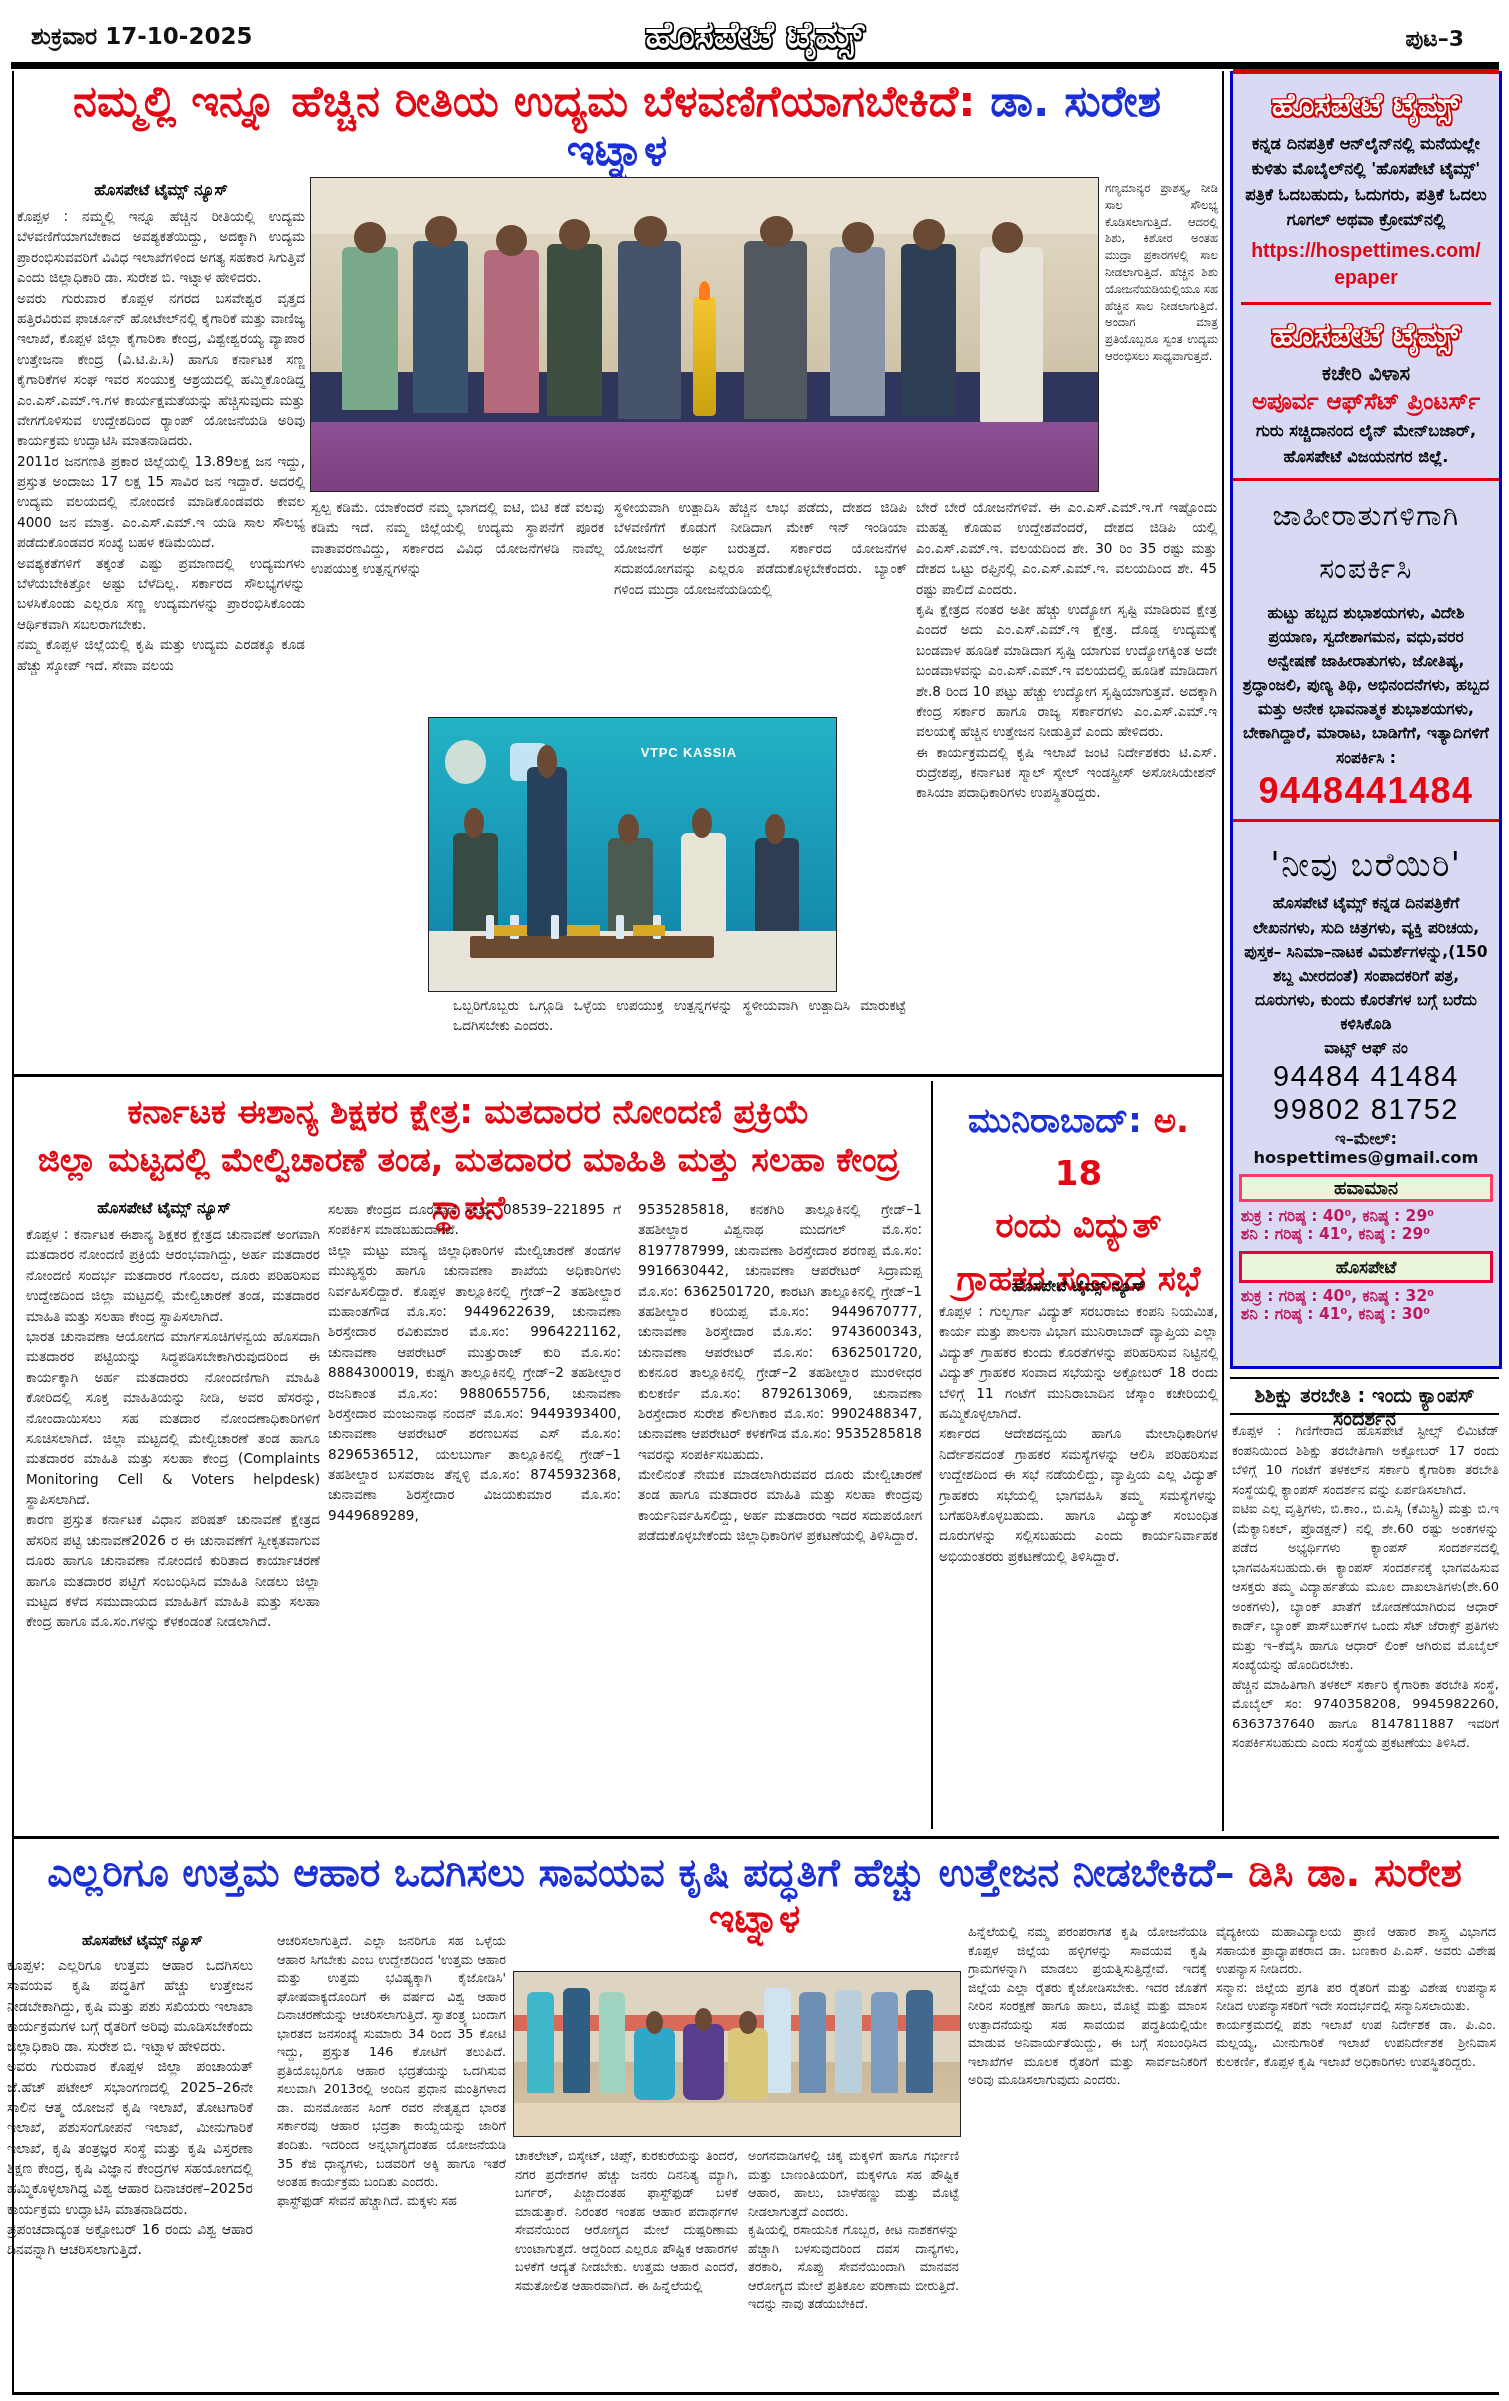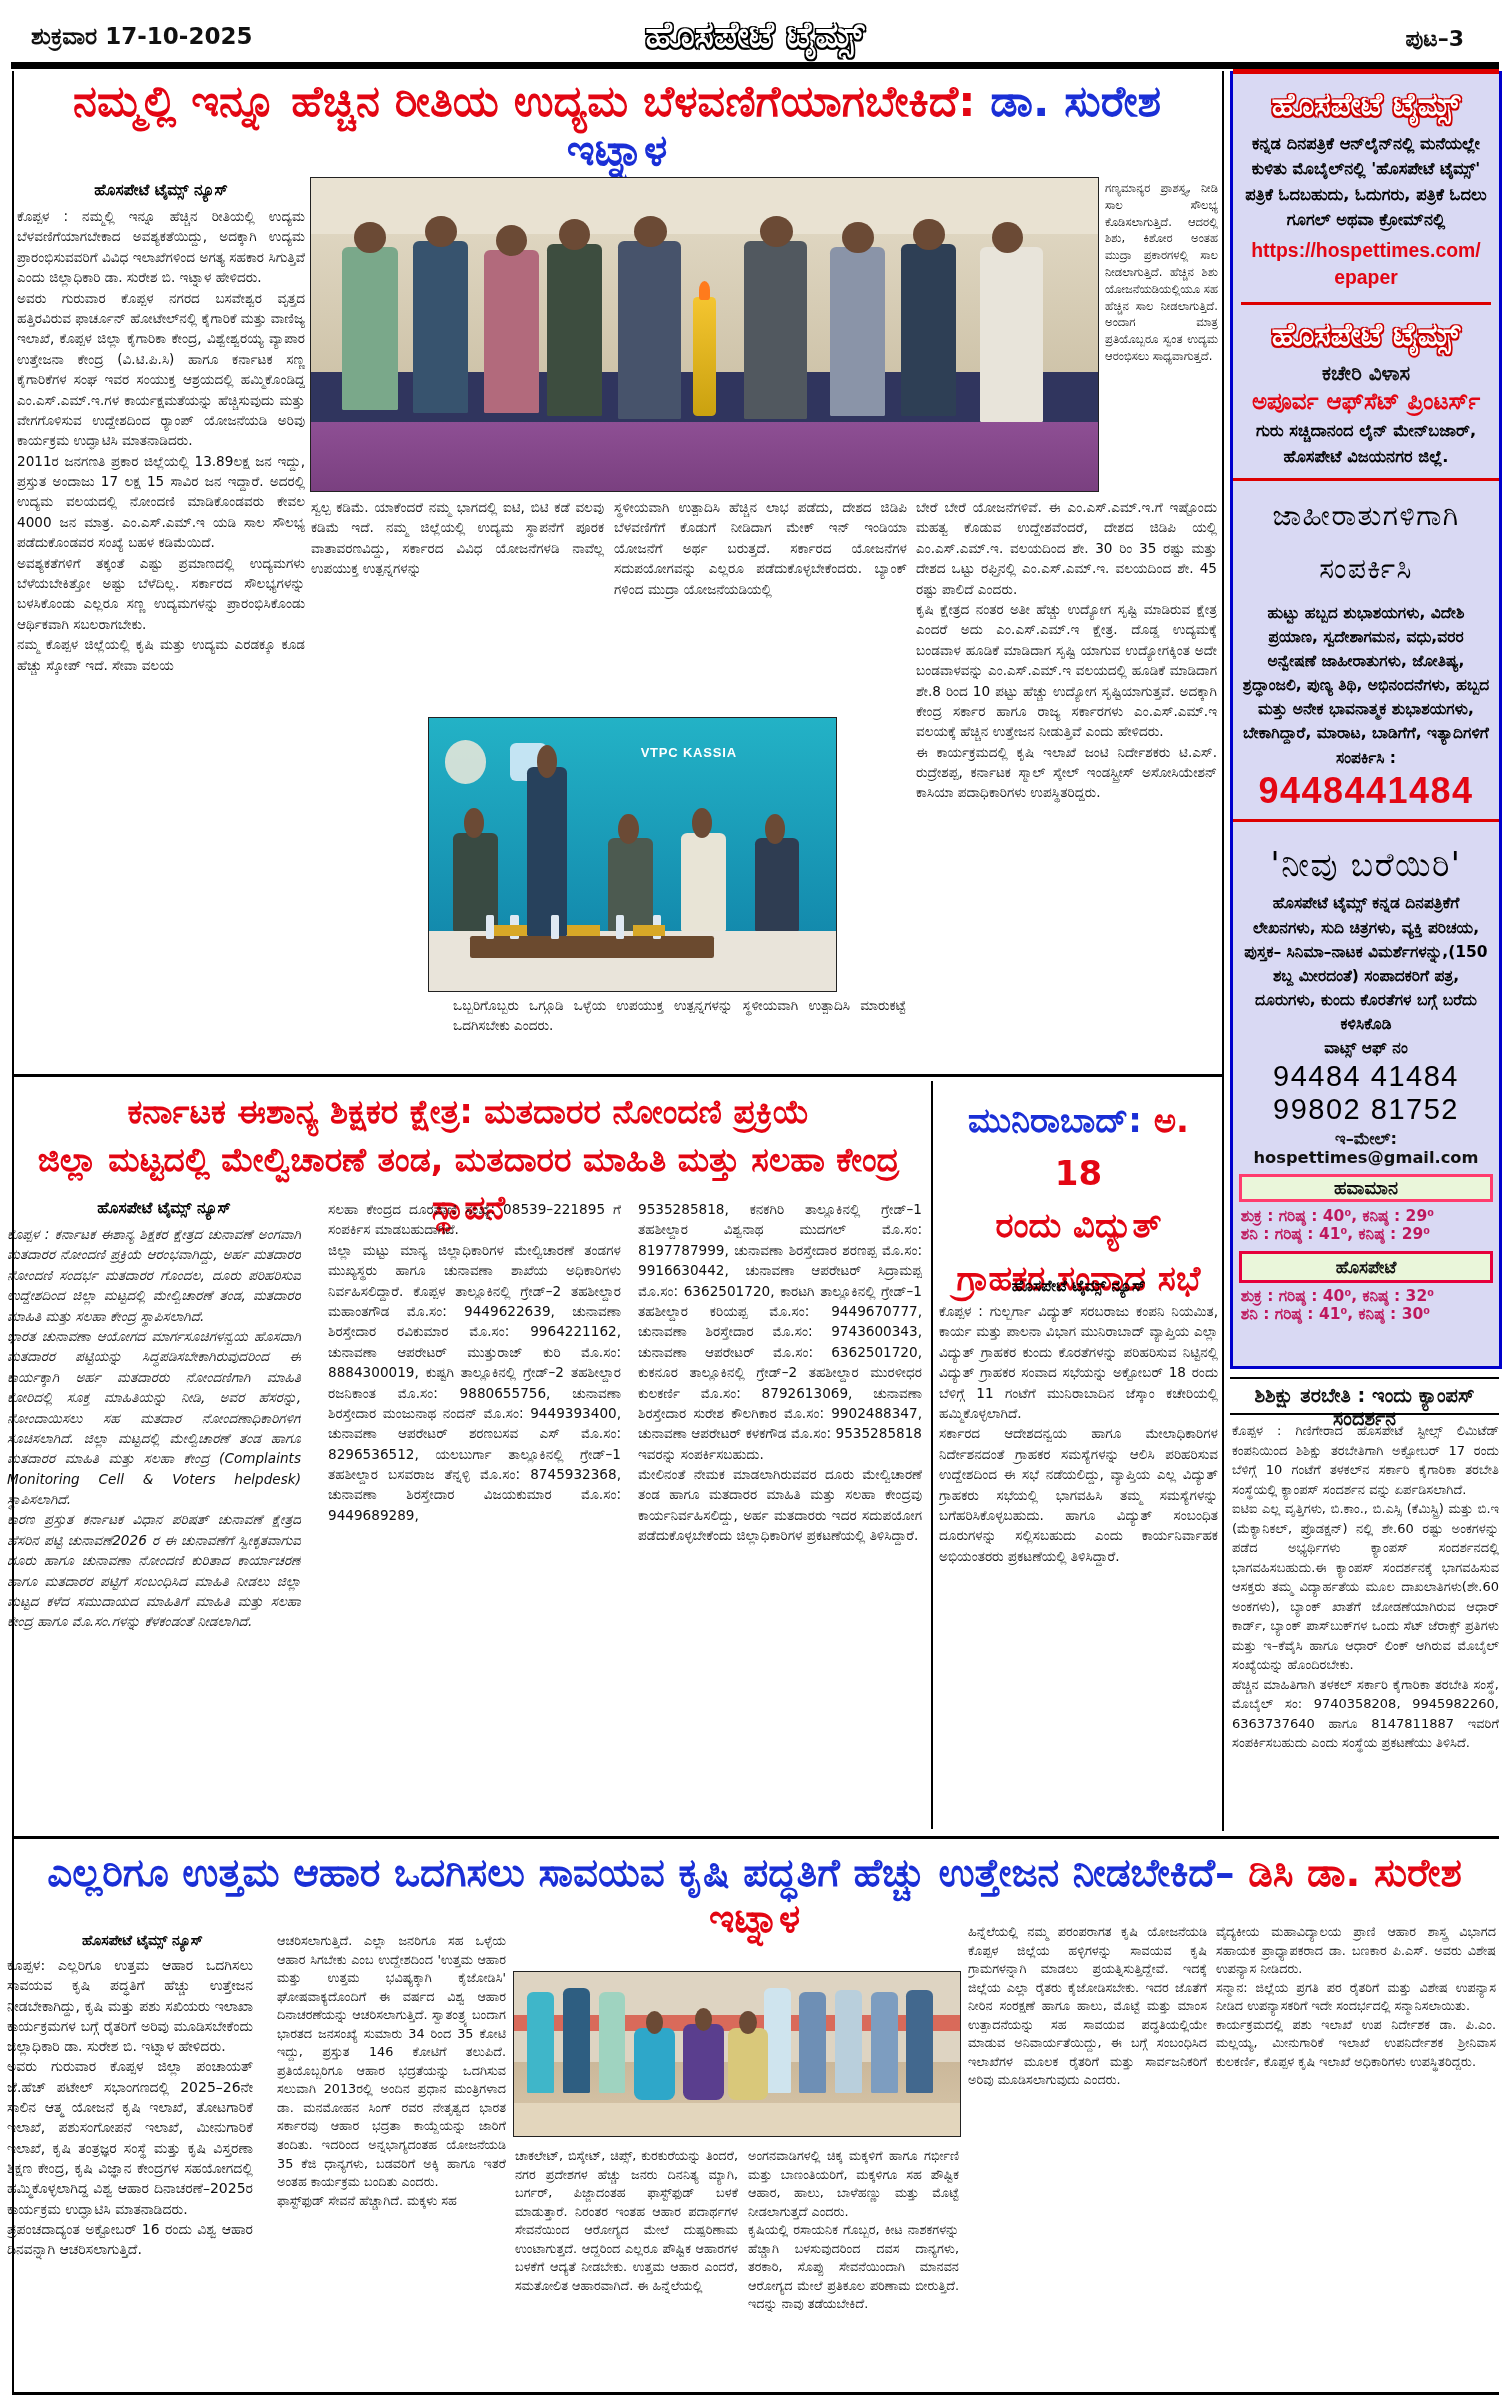--- a/index.html
+++ b/index.html
@@ -174,21 +174,21 @@
 ಹೆಚ್ಚಿನ ಮಾಹಿತಿಗಾಗಿ ತಳಕಲ್ ಸರ್ಕಾರಿ ಕೈಗಾರಿಕಾ ತರಬೇತಿ ಸಂಸ್ಥೆ, ಮೊಬೈಲ್ ಸಂ: 9740358208, 9945982260, 6363737640 ಹಾಗೂ 8147811887 ಇವರಿಗೆ ಸಂಪರ್ಕಿಸಬಹುದು ಎಂದು ಸಂಸ್ಥೆಯ ಪ್ರಕಟಣೆಯು ತಿಳಿಸಿದೆ.</div>
 
   <div class="abs rule-h" style="left:12.4px;top:1074px;width:1210px;height:3.1px;"></div>
 
   <div class="abs kn headline-mid hl-red" style="left:23px;top:1088px;width:891px;">
     <div>ಕರ್ನಾಟಕ ಈಶಾನ್ಯ ಶಿಕ್ಷಕರ ಕ್ಷೇತ್ರ: ಮತದಾರರ ನೋಂದಣಿ ಪ್ರಕ್ರಿಯೆ</div>
     <div>ಜಿಲ್ಲಾ ಮಟ್ಟದಲ್ಲಿ ಮೇಲ್ವಿಚಾರಣೆ ತಂಡ, ಮತದಾರರ ಮಾಹಿತಿ ಮತ್ತು ಸಲಹಾ ಕೇಂದ್ರ ಸ್ಥಾಪನೆ</div>
   </div>
 
   <div class="abs kn byline" style="left:17px;top:1199px;width:294px;">ಹೊಸಪೇಟೆ ಟೈಮ್ಸ್ ನ್ಯೂಸ್</div>
-  <div class="abs kn body-text" style="left:7px;top:1224px;width:294px;height:606px;overflow:hidden;font-style:italic;">ಕೊಪ್ಪಳ : ಕರ್ನಾಟಕ ಈಶಾನ್ಯ ಶಿಕ್ಷಕರ ಕ್ಷೇತ್ರದ ಚುನಾವಣೆ ಅಂಗವಾಗಿ ಮತದಾರರ ನೋಂದಣಿ ಪ್ರಕ್ರಿಯೆ ಆರಂಭವಾಗಿದ್ದು, ಅರ್ಹ ಮತದಾರರ ನೋಂದಣಿ ಸಂದರ್ಭ ಮತದಾರರ ಗೊಂದಲ, ದೂರು ಪರಿಹರಿಸುವ ಉದ್ದೇಶದಿಂದ ಜಿಲ್ಲಾ ಮಟ್ಟದಲ್ಲಿ ಮೇಲ್ವಿಚಾರಣೆ ತಂಡ, ಮತದಾರರ ಮಾಹಿತಿ ಮತ್ತು ಸಲಹಾ ಕೇಂದ್ರ ಸ್ಥಾಪಿಸಲಾಗಿದೆ.
+  <div class="abs kn body-text" style="left:26px;top:1224px;width:294px;height:606px;overflow:hidden;">ಕೊಪ್ಪಳ : ಕರ್ನಾಟಕ ಈಶಾನ್ಯ ಶಿಕ್ಷಕರ ಕ್ಷೇತ್ರದ ಚುನಾವಣೆ ಅಂಗವಾಗಿ ಮತದಾರರ ನೋಂದಣಿ ಪ್ರಕ್ರಿಯೆ ಆರಂಭವಾಗಿದ್ದು, ಅರ್ಹ ಮತದಾರರ ನೋಂದಣಿ ಸಂದರ್ಭ ಮತದಾರರ ಗೊಂದಲ, ದೂರು ಪರಿಹರಿಸುವ ಉದ್ದೇಶದಿಂದ ಜಿಲ್ಲಾ ಮಟ್ಟದಲ್ಲಿ ಮೇಲ್ವಿಚಾರಣೆ ತಂಡ, ಮತದಾರರ ಮಾಹಿತಿ ಮತ್ತು ಸಲಹಾ ಕೇಂದ್ರ ಸ್ಥಾಪಿಸಲಾಗಿದೆ.
 ಭಾರತ ಚುನಾವಣಾ ಆಯೋಗದ ಮಾರ್ಗಸೂಚಿಗಳನ್ವಯ ಹೊಸದಾಗಿ ಮತದಾರರ ಪಟ್ಟಿಯನ್ನು ಸಿದ್ಧಪಡಿಸಬೇಕಾಗಿರುವುದರಿಂದ ಈ ಕಾರ್ಯಕ್ಕಾಗಿ ಅರ್ಹ ಮತದಾರರು ನೋಂದಣಿಗಾಗಿ ಮಾಹಿತಿ ಕೋರಿದಲ್ಲಿ ಸೂಕ್ತ ಮಾಹಿತಿಯನ್ನು ನೀಡಿ, ಅವರ ಹೆಸರನ್ನು, ನೋಂದಾಯಿಸಲು ಸಹ ಮತದಾರ ನೋಂದಣಾಧಿಕಾರಿಗಳಿಗೆ ಸೂಚಿಸಲಾಗಿದೆ. ಜಿಲ್ಲಾ ಮಟ್ಟದಲ್ಲಿ ಮೇಲ್ವಿಚಾರಣೆ ತಂಡ ಹಾಗೂ ಮತದಾರರ ಮಾಹಿತಿ ಮತ್ತು ಸಲಹಾ ಕೇಂದ್ರ (Complaints Monitoring Cell &amp; Voters helpdesk) ಸ್ಥಾಪಿಸಲಾಗಿದೆ.
 ಕಾರಣ ಪ್ರಸ್ತುತ ಕರ್ನಾಟಕ ವಿಧಾನ ಪರಿಷತ್ ಚುನಾವಣೆ ಕ್ಷೇತ್ರದ ಹೆಸರಿನ ಪಟ್ಟಿ ಚುನಾವಣೆ2026 ರ ಈ ಚುನಾವಣೆಗೆ ಸ್ವೀಕೃತವಾಗುವ ದೂರು ಹಾಗೂ ಚುನಾವಣಾ ನೋಂದಣಿ ಕುರಿತಾದ ಕಾರ್ಯಾಚರಣೆ ಹಾಗೂ ಮತದಾರರ ಪಟ್ಟಿಗೆ ಸಂಬಂಧಿಸಿದ ಮಾಹಿತಿ ನೀಡಲು ಜಿಲ್ಲಾ ಮಟ್ಟದ ಕಳೆದ ಸಮುದಾಯದ ಮಾಹಿತಿಗೆ ಮಾಹಿತಿ ಮತ್ತು ಸಲಹಾ ಕೇಂದ್ರ ಹಾಗೂ ಮೊ.ಸಂ.ಗಳನ್ನು ಕೆಳಕಂಡಂತೆ ನೀಡಲಾಗಿದೆ.</div>
   <div class="abs kn body-text" style="left:328px;top:1199px;width:293px;height:631px;overflow:hidden;">ಸಲಹಾ ಕೇಂದ್ರದ ದೂರವಾಣಿ ಸಂಖ್ಯೆ: 08539–221895 ಗೆ ಸಂಪರ್ಕಿಸ ಮಾಡಬಹುದಾಗಿದೆ.
 ಜಿಲ್ಲಾ ಮಟ್ಟು ಮಾನ್ಯ ಜಿಲ್ಲಾಧಿಕಾರಿಗಳ ಮೇಲ್ವಿಚಾರಣೆ ತಂಡಗಳ ಮುಖ್ಯಸ್ಥರು ಹಾಗೂ ಚುನಾವಣಾ ಶಾಖೆಯ ಅಧಿಕಾರಿಗಳು ನಿರ್ವಹಿಸಲಿದ್ದಾರೆ. ಕೊಪ್ಪಳ ತಾಲ್ಲೂಕಿನಲ್ಲಿ ಗ್ರೇಡ್–2 ತಹಶೀಲ್ದಾರ ಮಹಾಂತಗೌಡ ಮೊ.ಸಂ: 9449622639, ಚುನಾವಣಾ ಶಿರಸ್ತೇದಾರ ರವಿಕುಮಾರ ಮೊ.ಸಂ: 9964221162, ಚುನಾವಣಾ ಆಪರೇಟರ್ ಮುತ್ತುರಾಜ್ ಕುರಿ ಮೊ.ಸಂ: 8884300019, ಕುಷ್ಟಗಿ ತಾಲ್ಲೂಕಿನಲ್ಲಿ ಗ್ರೇಡ್–2 ತಹಶೀಲ್ದಾರ ರಜನಿಕಾಂತ ಮೊ.ಸಂ: 9880655756, ಚುನಾವಣಾ ಶಿರಸ್ತೇದಾರ ಮಂಜುನಾಥ ನಂದನ್ ಮೊ.ಸಂ: 9449393400, ಚುನಾವಣಾ ಆಪರೇಟರ್ ಶರಣಬಸವ ಎಸ್ ಮೊ.ಸಂ: 8296536512, ಯಲಬುರ್ಗಾ ತಾಲ್ಲೂಕಿನಲ್ಲಿ ಗ್ರೇಡ್–1 ತಹಶೀಲ್ದಾರ ಬಸವರಾಜ ತೆನ್ನಳ್ಳಿ ಮೊ.ಸಂ: 8745932368, ಚುನಾವಣಾ ಶಿರಸ್ತೇದಾರ ವಿಜಯಕುಮಾರ ಮೊ.ಸಂ: 9449689289,</div>
   <div class="abs kn body-text" style="left:638px;top:1199px;width:284px;height:631px;overflow:hidden;">9535285818, ಕನಕಗಿರಿ ತಾಲ್ಲೂಕಿನಲ್ಲಿ ಗ್ರೇಡ್–1 ತಹಶೀಲ್ದಾರ ವಿಶ್ವನಾಥ ಮುದಗಲ್ ಮೊ.ಸಂ: 8197787999, ಚುನಾವಣಾ ಶಿರಸ್ತೇದಾರ ಶರಣಪ್ಪ ಮೊ.ಸಂ: 9916630442, ಚುನಾವಣಾ ಆಪರೇಟರ್ ಸಿದ್ರಾಮಪ್ಪ ಮೊ.ಸಂ: 6362501720, ಕಾರಟಗಿ ತಾಲ್ಲೂಕಿನಲ್ಲಿ ಗ್ರೇಡ್–1 ತಹಶೀಲ್ದಾರ ಕರಿಯಪ್ಪ ಮೊ.ಸಂ: 9449670777, ಚುನಾವಣಾ ಶಿರಸ್ತೇದಾರ ಮೊ.ಸಂ: 9743600343, ಚುನಾವಣಾ ಆಪರೇಟರ್ ಮೊ.ಸಂ: 6362501720, ಕುಕನೂರ ತಾಲ್ಲೂಕಿನಲ್ಲಿ ಗ್ರೇಡ್–2 ತಹಶೀಲ್ದಾರ ಮುರಳೀಧರ ಕುಲಕರ್ಣಿ ಮೊ.ಸಂ: 8792613069, ಚುನಾವಣಾ ಶಿರಸ್ತೇದಾರ ಸುರೇಶ ಕೌಲಗಿಕಾರ ಮೊ.ಸಂ: 9902488347, ಚುನಾವಣಾ ಆಪರೇಟರ್ ಕಳಕಗೌಡ ಮೊ.ಸಂ: 9535285818 ಇವರನ್ನು ಸಂಪರ್ಕಿಸಬಹುದು.
 ಮೇಲಿನಂತೆ ನೇಮಕ ಮಾಡಲಾಗಿರುವವರ ದೂರು ಮೇಲ್ವಿಚಾರಣೆ ತಂಡ ಹಾಗೂ ಮತದಾರರ ಮಾಹಿತಿ ಮತ್ತು ಸಲಹಾ ಕೇಂದ್ರವು ಕಾರ್ಯನಿರ್ವಹಿಸಲಿದ್ದು, ಅರ್ಹ ಮತದಾರರು ಇದರ ಸದುಪಯೋಗ ಪಡೆದುಕೊಳ್ಳಬೇಕೆಂದು ಜಿಲ್ಲಾಧಿಕಾರಿಗಳ ಪ್ರಕಟಣೆಯಲ್ಲಿ ತಿಳಿಸಿದ್ದಾರೆ.</div>
 
   <div class="abs rule-v" style="left:931px;top:1081px;width:1.5px;height:748px;"></div>
   <div class="abs kn" style="left:939px;top:1094px;width:279px;text-align:center;font-size:34px;font-weight:bold;line-height:1.55;">
     <span class="hl-blue">ಮುನಿರಾಬಾದ್:</span><span class="hl-red"> ಅ. 18</span>

